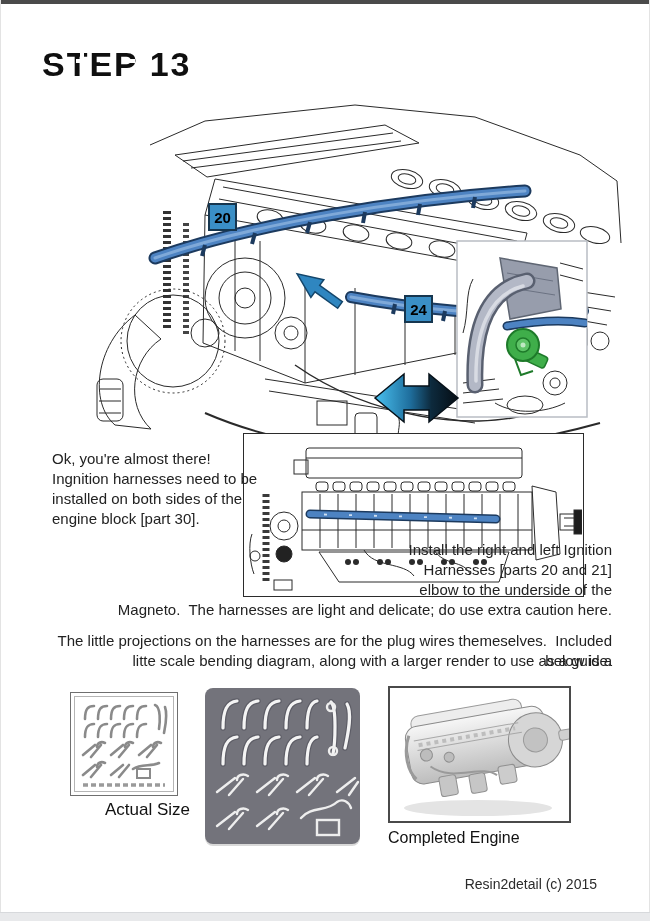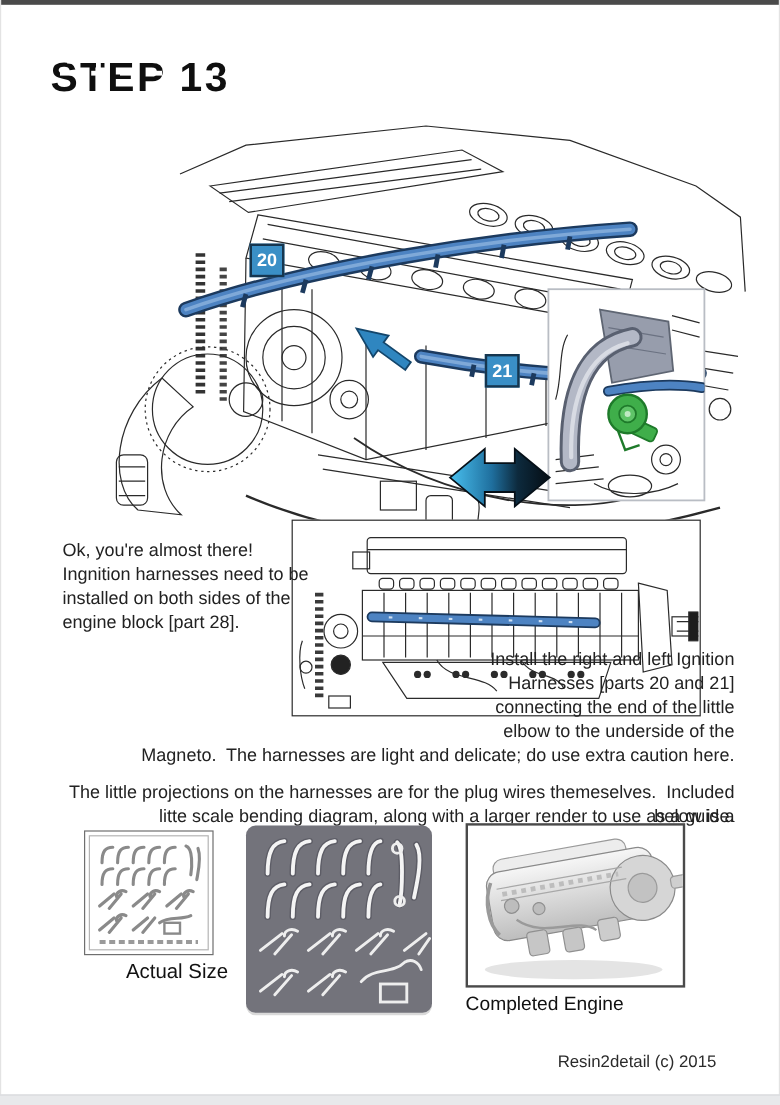--- a/index.html
+++ b/index.html
@@ -11,21 +11,21 @@
   .bottom-bar{position:absolute;left:0;bottom:0;width:650px;height:8px;background:var(--bottom-bar,#e8e9eb);border-top:1px solid #d7d9dc;}
   .page-edge-l{position:absolute;left:0;top:0;width:1px;height:921px;background:#e3e3e3;}
   .page-edge-r{position:absolute;right:0;top:0;width:1px;height:921px;background:#e3e3e3;}
 
   .title-wrap{position:absolute;left:40px;top:40px;width:230px;height:48px;}
 
   .main-illustration{position:absolute;left:55px;top:83px;width:590px;height:374px;}
 
   .callout{
     position:absolute;width:29px;height:28px;background:var(--callout-blue,#3a8fc6);
-    border:2px solid #16364f;box-sizing:border-box;color:#ffffff;font-weight:bold;
+    border:2px solid #16364f;box-sizing:border-box;color:#000000;font-weight:bold;
     font-size:15px;display:flex;align-items:center;justify-content:center;
   }
   .callout-20{left:208px;top:203px;}
   .callout-21{left:404px;top:295px;}
 
   .instructions{position:absolute;left:52px;top:449px;width:560px;font-size:15px;color:#222222;}
   .para{margin:0;}
   .para + .para{margin-top:11px;text-align:right;}
   .tline{height:20px;line-height:20px;white-space:pre-wrap;}
 
@@ -218,21 +218,21 @@
   <g>
     <polygon points="320,315 349,291 349,303 374,303 374,291 403,315 374,339 374,327 349,327 349,339" fill="url(#swapGrad)" stroke="#061018" stroke-width="1.5"></polygon>
   </g>
 </svg>
 </div>
 
 <div class="callout callout-20">
   <span>20</span>
 </div>
 <div class="callout callout-21">
-  <span>21</span>
+  <span>24</span>
 </div>
 
 <div class="engine-frame">
 <svg width="338" height="161" viewBox="0 0 338 161">
   <g stroke="#2b2b2b" fill="none" stroke-width="1">
 
     <rect x="62" y="14" width="216" height="30" rx="3"></rect>
     <path d="M62,24 L278,24"></path>
     <rect x="50" y="26" width="14" height="14"></rect>
 
@@ -292,26 +292,25 @@
     <path d="M80,80.5 L238,84.5" stroke="#cfe0f2" stroke-width="1.8" stroke-dasharray="3 22" fill="none"></path>
   </g>
 </svg>
 </div>
 
 <div class="instructions">
   <div class="para">
       <div class="tline">Ok, you're almost there!</div>
       <div class="tline">Ingnition harnesses need to be</div>
       <div class="tline">installed on both sides of the</div>
-      <div class="tline">engine block [part 28].</div>
+      <div class="tline">engine block [part 30].</div>
     </div>
   <div class="para">
       <div class="tline">Install the right and left Ignition</div>
       <div class="tline">Harnesses [parts 20 and 21]</div>
-      <div class="tline">connecting the end of the little</div>
       <div class="tline">elbow to the underside of the</div>
       <div class="tline">Magneto.  The harnesses are light and delicate; do use extra caution here.</div>
     </div>
   <div class="para">
       <div class="tline">The little projections on the harnesses are for the plug wires themeselves.  Included below is a</div>
       <div class="tline">litte scale bending diagram, along with a larger render to use as a guide.</div>
     </div>
 </div>
 
 <div class="figure-box actual-size-box">

